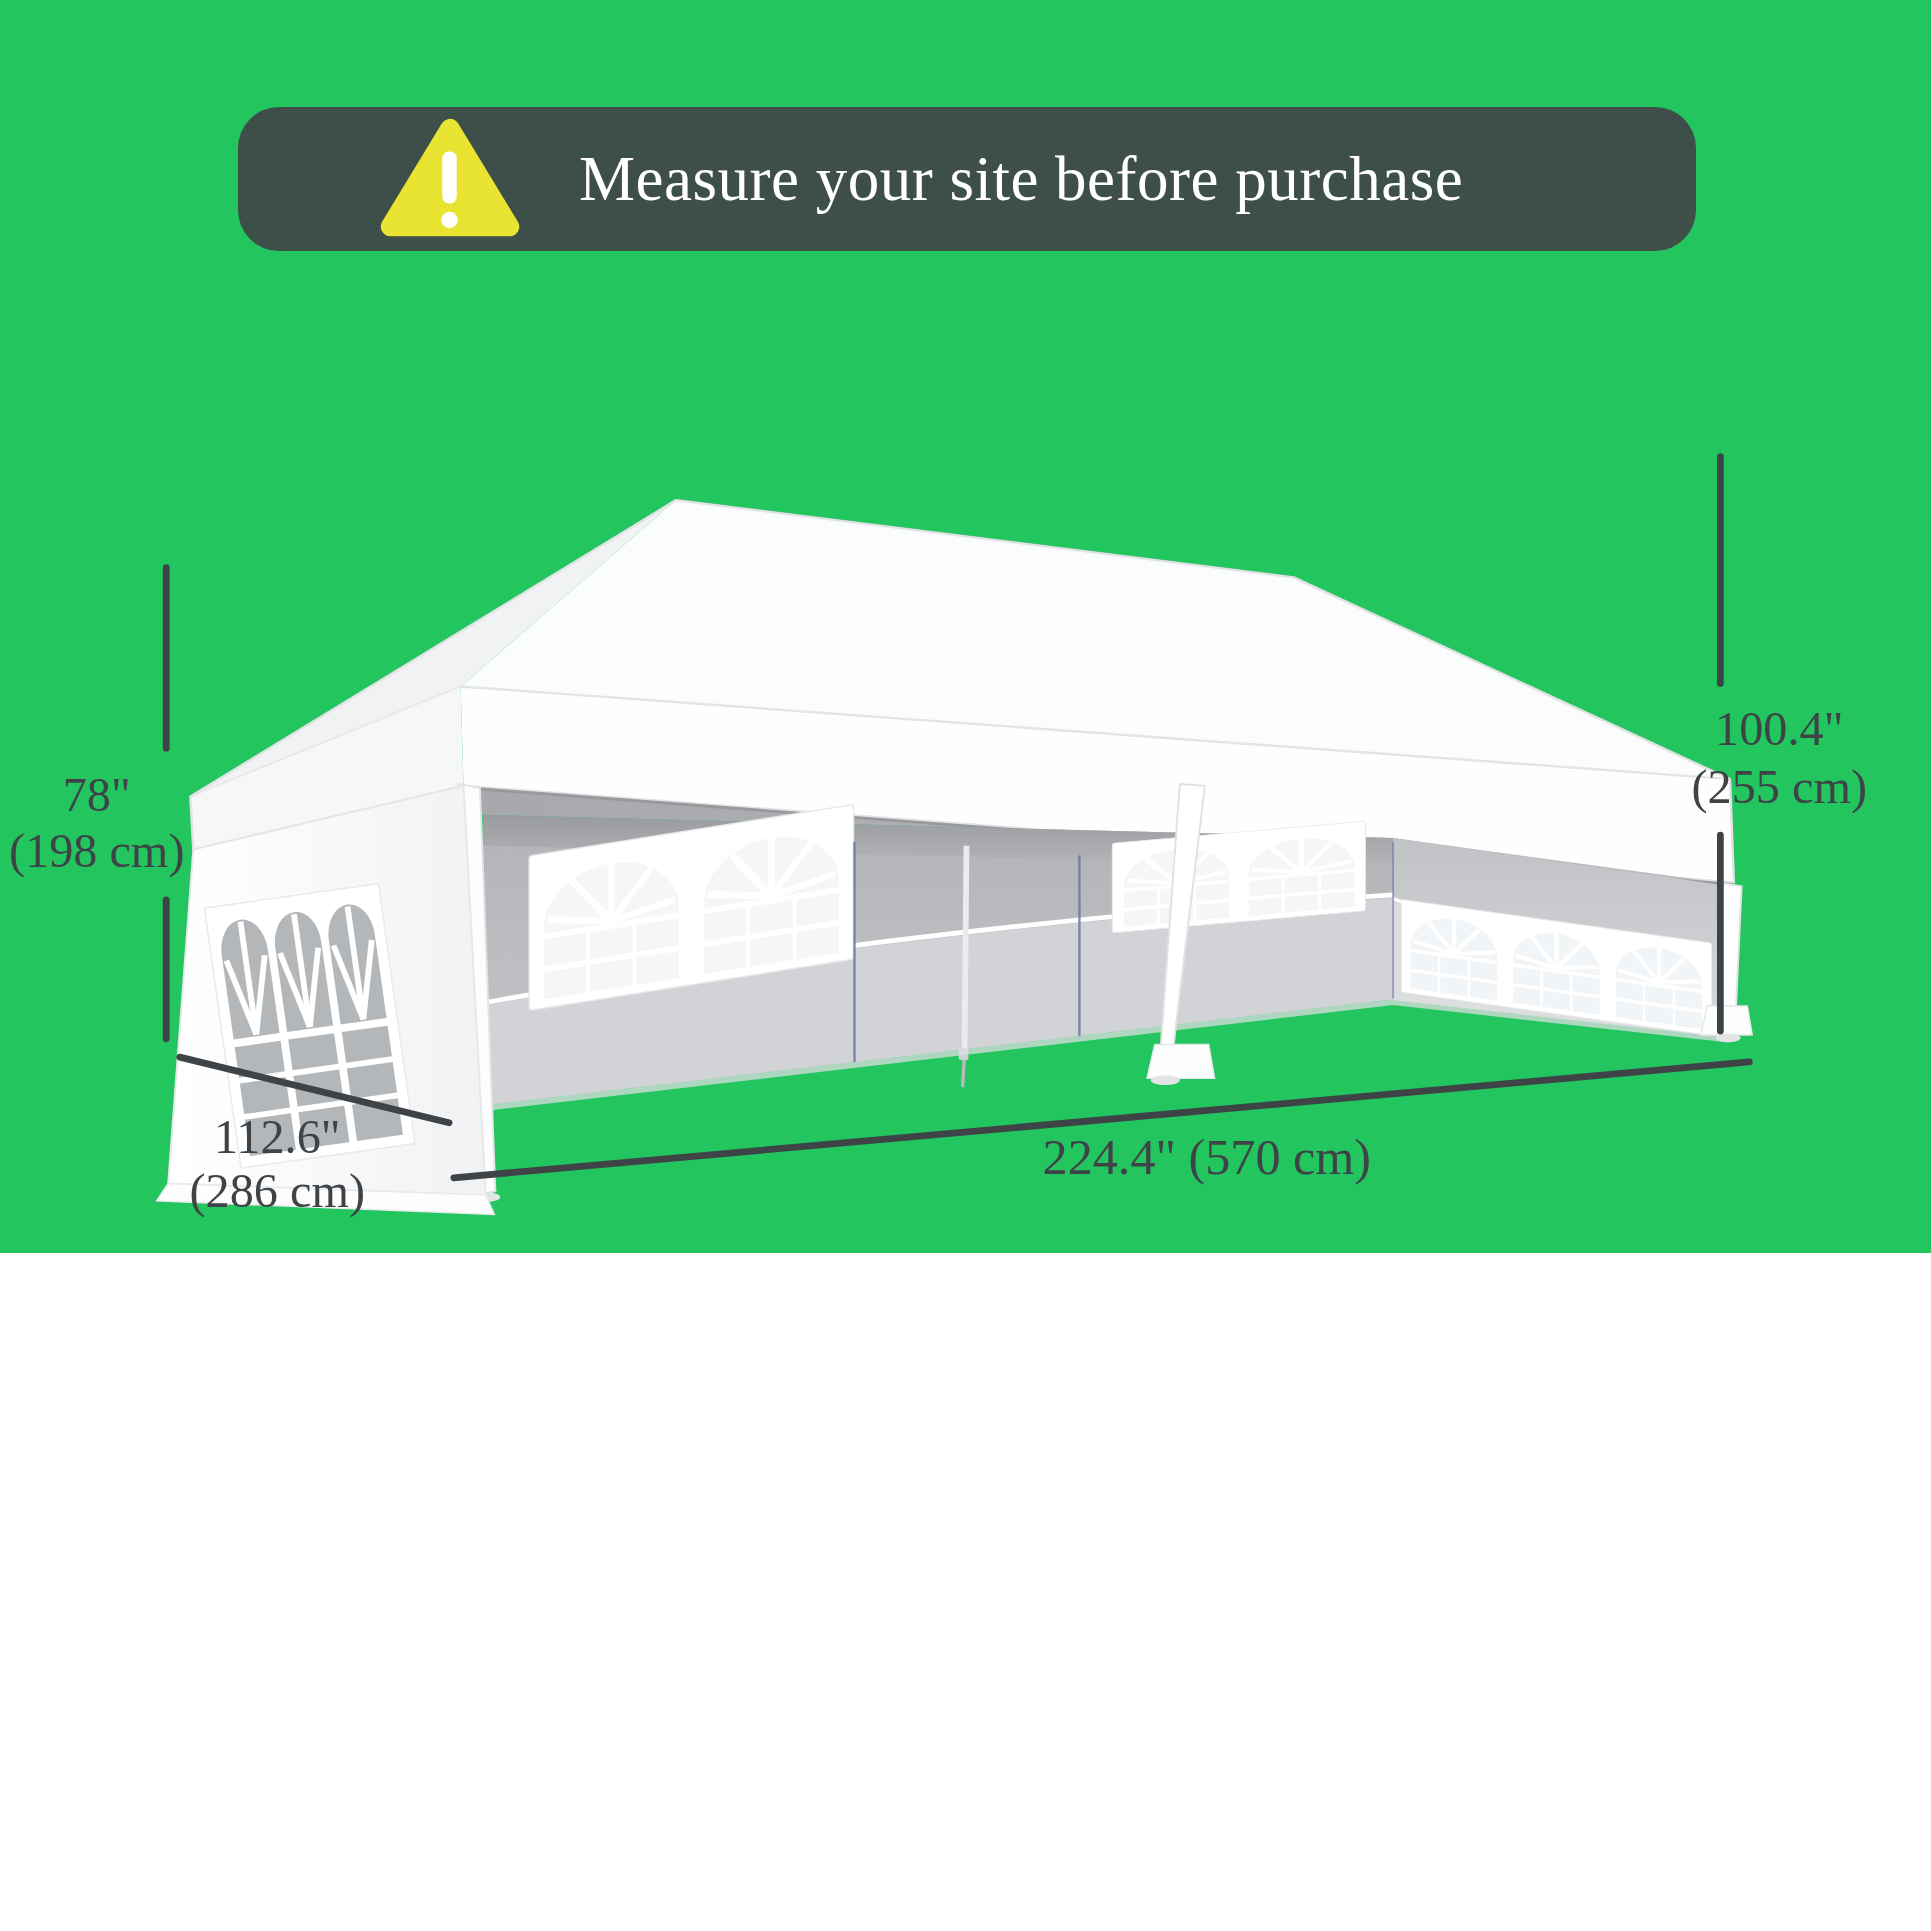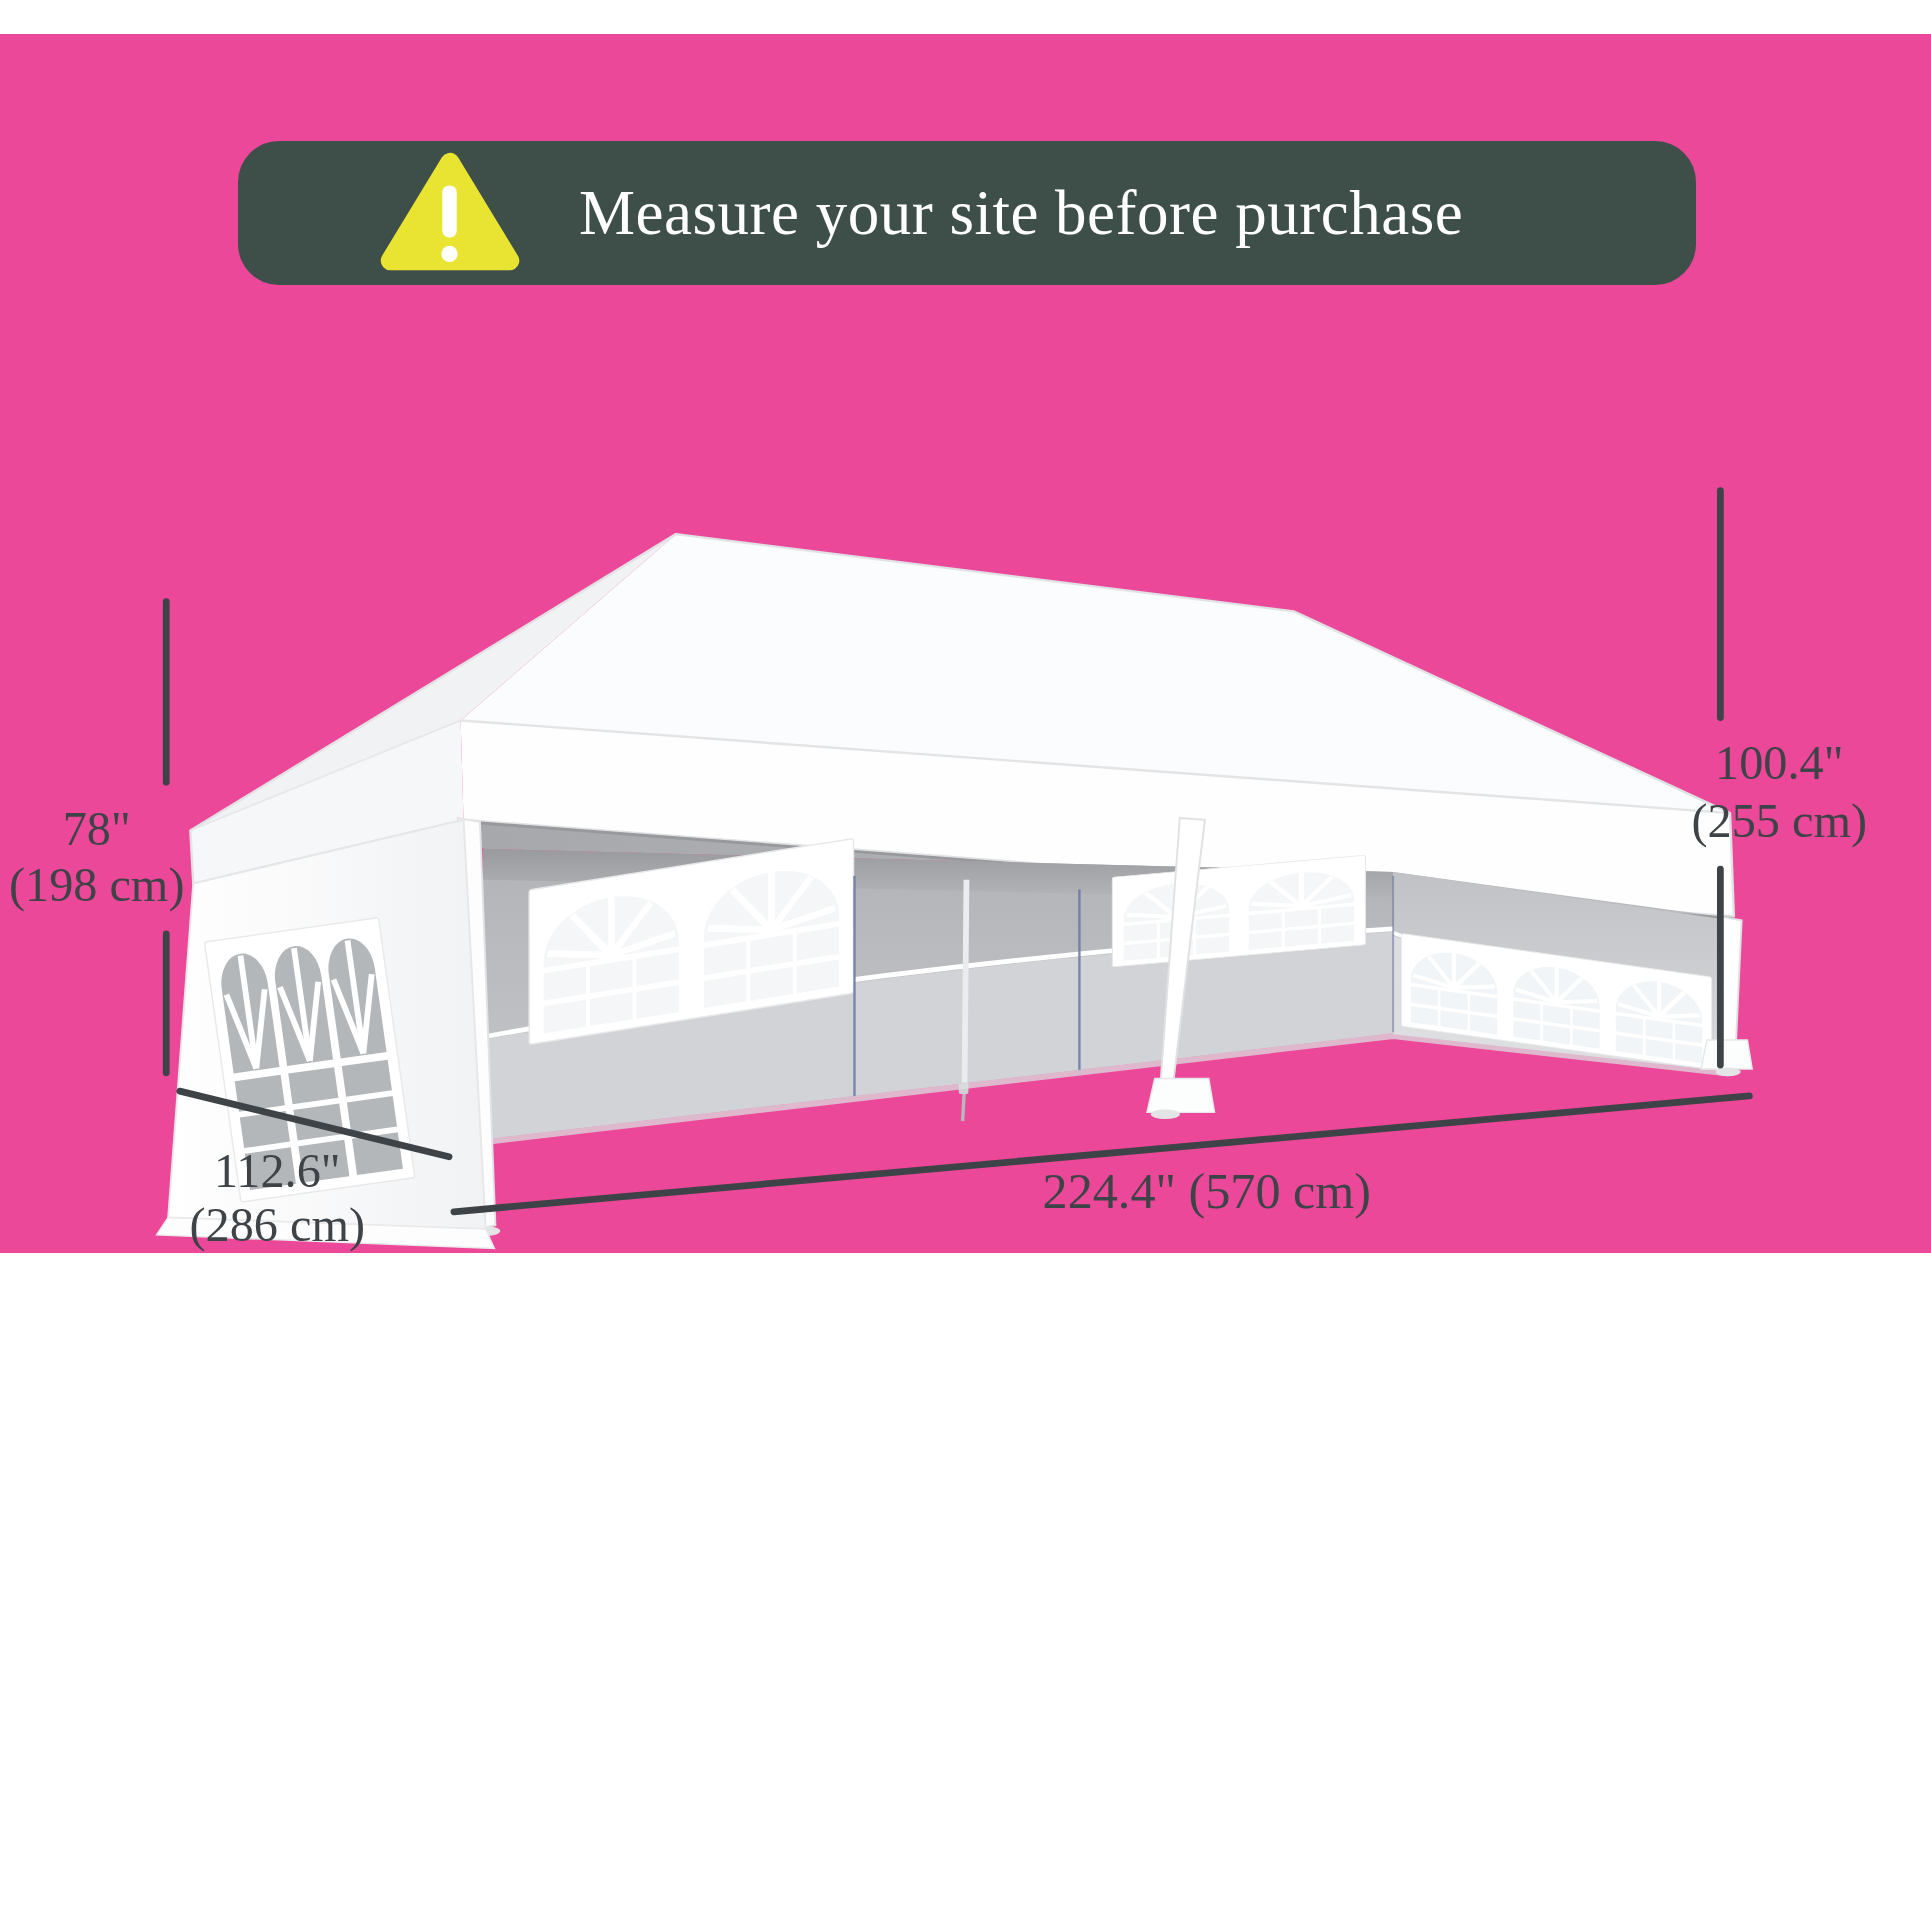--- a/index.html
+++ b/index.html
@@ -1,21 +1,21 @@
 <!DOCTYPE html>
 <html><head>
 <meta charset="utf-8">
 <style>
   html,body{margin:0;padding:0;}
   body{
     width:1931px;height:1931px;position:relative;background:#ffffff;
     font-family:"Liberation Serif","DejaVu Serif",serif;
     overflow:hidden;
   }
-  .top-section{position:absolute;left:0;top:0;width:1931px;height:1253px;background:#ec4899;margin-top:34px;}
+  .top-section{position:absolute;left:0;top:0;width:1931px;height:1253px;background:#22c55e;}
   .bottom-section{position:absolute;left:0;top:1253px;width:1931px;height:678px;background:#ffffff;}
   .banner{
     position:absolute;left:238px;top:107px;width:1458px;height:144px;
     background:#3e4f49;border-radius:41px;display:flex;align-items:center;
   }
   .banner .tri{margin-left:135px;flex:0 0 auto;display:block;}
   .banner-text{
     color:#ffffff;font-size:63px;margin-left:52px;letter-spacing:0.5px;
     white-space:nowrap;font-weight:normal;
   }

